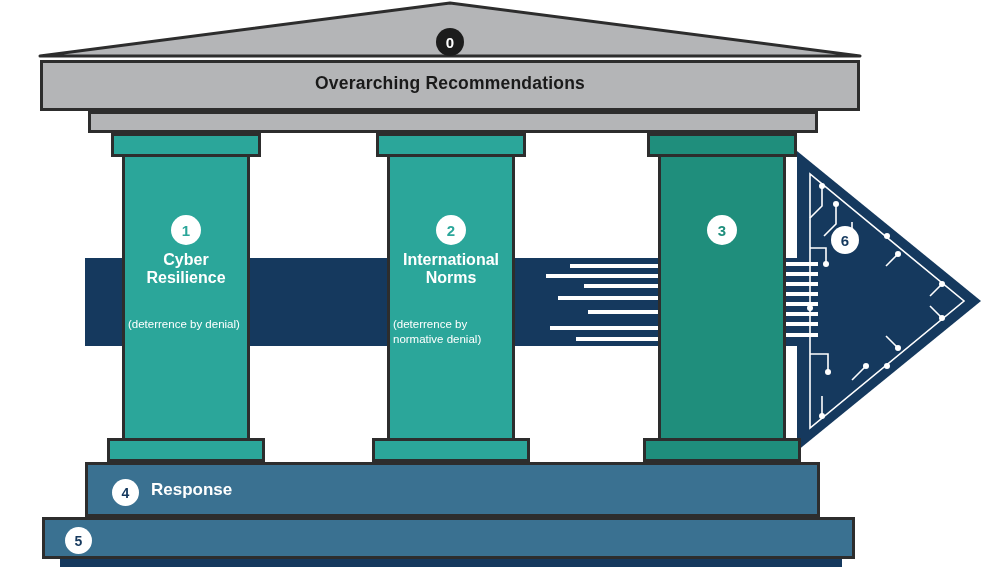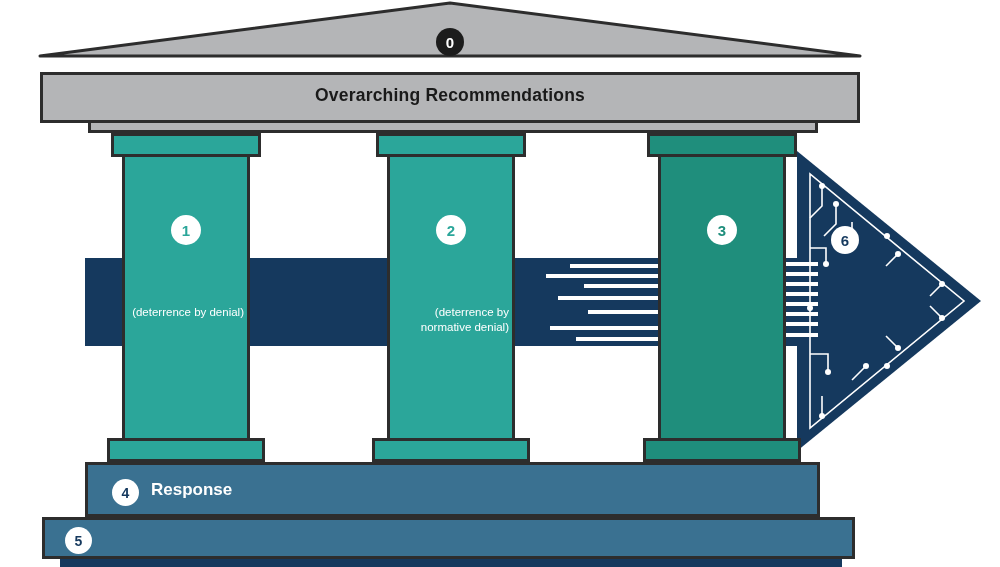--- a/index.html
+++ b/index.html
@@ -11,21 +11,21 @@
   .outl { border: 3px solid #2d2d2d; }
   .gray { background: #b4b5b7; }
 
   
   .badge { position: absolute; border-radius: 50%; display: flex; align-items: center; justify-content: center;
            font-weight: 700; z-index: 7; }
   .badge0 { left: 436px; top: 28px; width: 28px; height: 28px; background: #1c1c1c; color: #ffffff; font-size: 15px; }
 
   
   .pediment-tri-svg { position: absolute; left: 30px; top: 0; z-index: 5; }
-  .pediment-rect { left: 40px; top: 72px; width: 820px; height: 51px; z-index: 5;
+  .pediment-rect { left: 40px; top: 60px; width: 820px; height: 51px; z-index: 5;
                    display: flex; align-items: center; justify-content: center; padding-bottom: 4px; }
   .pediment-title { font-size: 17.5px; font-weight: 700; color: #1a1a1a; letter-spacing: .2px; }
 
   
   .beam { left: 88px; top: 111px; width: 730px; height: 22px; z-index: 4; }
 
   
   .band { left: 85px; top: 258px; width: 713px; height: 88px; background: #15395e; z-index: 1; }
   .sline { position: absolute; height: 4px; background: #ffffff; z-index: 3; }
 
@@ -35,22 +35,22 @@
   .shaft { position: absolute; left: 15px; top: 21px;  width: 128px; height: 287px; }
   .pbase { position: absolute; left: 0;    top: 305px; width: 158px; height: 24px; }
   .p-teal  .cap, .p-teal  .shaft, .p-teal  .pbase { background: #2ba69a; }
   .p-dteal .cap, .p-dteal .shaft, .p-dteal .pbase { background: #1f8e7c; }
   .pillar .badge { left: 50%; transform: translateX(-50%); top: 82px; width: 30px; height: 30px;
                    background: #ffffff; font-size: 15px; }
   .p-teal  .badge { color: #2ba69a; }
   .p-dteal .badge { color: #1f8e7c; }
   .pillar-title { position: absolute; top: 118px; left: 50%; transform: translateX(-50%); width: 106px;
                   text-align: center; color: #ffffff; font-weight: 700; font-size: 16px; line-height: 1.12; z-index: 6; }
-  .pillar-sub   { position: absolute; top: 172px; left: 50%; transform: translateX(-50%); width: 116px;
-                  text-align: right; color: #ffffff; font-size: 11.5px; line-height: 1.3; z-index: 6; }
+  .pillar-sub   { position: absolute; top: 184px; left: 50%; transform: translateX(-50%); width: 116px;
+                  text-align: left; color: #ffffff; font-size: 11.5px; line-height: 1.3; z-index: 6; }
 
   
   .arrow-svg { position: absolute; left: 794px; top: 148px; z-index: 2; }
   .badge6 { left: 831px; top: 226px; width: 28px; height: 28px; background: #ffffff; color: #15395e; font-size: 15px; }
   .arrow-title { position: absolute; left: 812px; top: 261px; width: 132px; text-align: center;
                  color: #ffffff; font-weight: 700; font-size: 15px; line-height: 1.27; z-index: 7; }
 
   
   .step { position: absolute; background: #3a7191; z-index: 6; }
   .step1 { left: 85px; top: 462px; width: 735px; height: 55px; }
@@ -132,28 +132,30 @@
       <circle cx="93" cy="218" r="3"></circle>
     </g>
   </svg>
   <div class="badge badge6">6</div>
 
   <div class="pillar p-teal" style="left:107px">
     <div class="cap outl"></div>
     <div class="shaft outl"></div>
     <div class="pbase outl"></div>
     <div class="badge">1</div>
+    <div class="pillar-title">Cyber Resilience</div>
     <div class="pillar-sub">(deterrence by denial)</div>
   </div>
 
   <div class="pillar p-teal" style="left:372px">
     <div class="cap outl"></div>
     <div class="shaft outl"></div>
     <div class="pbase outl"></div>
     <div class="badge">2</div>
+    <div class="pillar-title">International Norms</div>
     <div class="pillar-sub">(deterrence by normative denial)</div>
   </div>
 
   <div class="pillar p-dteal" style="left:643px">
     <div class="cap outl"></div>
     <div class="shaft outl"></div>
     <div class="pbase outl"></div>
     <div class="badge">3</div>
   </div>
 

